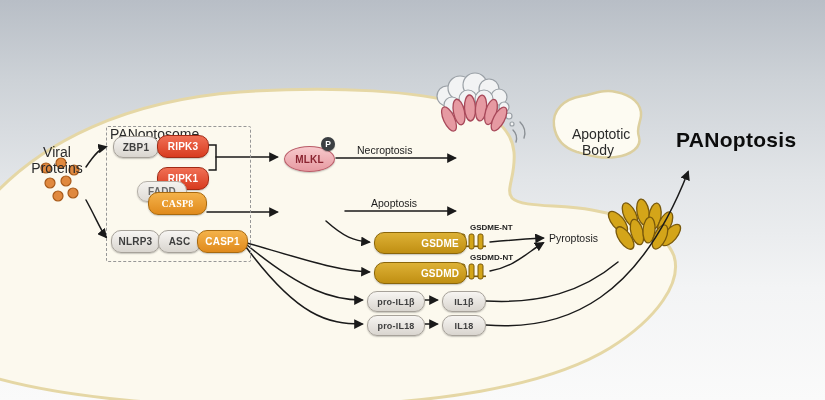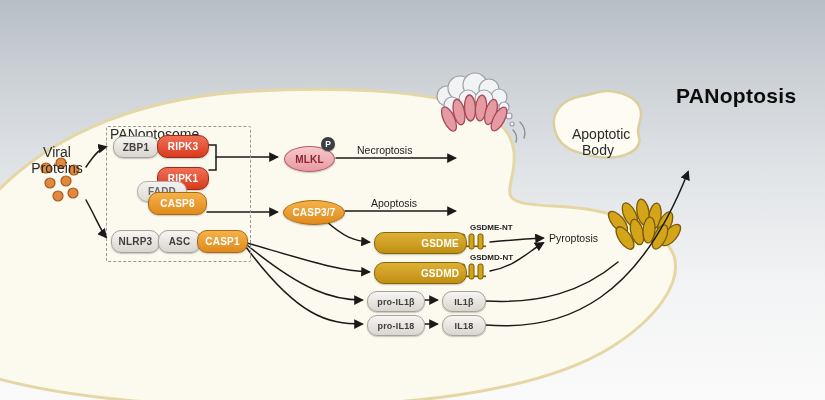--- a/index.html
+++ b/index.html
@@ -24,21 +24,21 @@
   .fs9{font-size:9px;}
   .badge{
     position:absolute;width:14px;height:14px;border-radius:50%;background:#3b3f42;color:#fff;
     font-size:8.5px;font-weight:bold;display:flex;align-items:center;justify-content:center;
     box-shadow:0 1px 1px rgba(0,0,0,.3);
   }
   .lbl{position:absolute;color:#1c1c1c;font-size:10.5px;line-height:1.15;}
   .lbl.small{font-size:14px;font-weight:normal;color:#2a2a2a;margin-top:12px;}
   .lbl.tiny{font-size:8px;font-weight:bold;color:#222;margin-left:32px;}
   .lbl.center{text-align:center;}
-  .title{position:absolute;font-size:21px;font-weight:bold;color:#0c0c0c;letter-spacing:.3px;}
+  .title{position:absolute;font-size:21px;font-weight:bold;color:#0c0c0c;letter-spacing:.3px;margin-top:44px;}
   .dashed-box{position:absolute;border:1.2px dashed #979797;border-radius:2px;}
 </style>
 </head>
 <body>
 
 <div class="stage">
 
   <svg class="layer" viewBox="0 0 825 400">
     <defs>
       <marker id="ah" viewBox="0 0 10 10" refX="8" refY="5" markerWidth="6.5" markerHeight="6.5" orient="auto-start-reverse">
@@ -163,28 +163,27 @@
   <div class="lbl" style="left:371px;top:197px;">Apoptosis</div>
   <div class="lbl" style="left:549px;top:232px;">Pyroptosis</div>
   <div class="lbl tiny" style="left:438px;top:223px;">GSDME-NT</div>
   <div class="lbl tiny" style="left:438px;top:253px;">GSDMD-NT</div>
   <div class="lbl small center" style="left:572px;top:114px;width:52px;">Apoptotic Body</div>
 
   <div class="pill gray" style="left:113px;top:136px;width:44px;height:20px;">ZBP1</div>
   <div class="pill red" style="left:157px;top:135px;width:50px;height:21px;">RIPK3</div>
   <div class="pill red" style="left:157px;top:167px;width:50px;height:21px;">RIPK1</div>
   <div class="pill pale" style="left:137px;top:181px;width:48px;height:19px;">FADD</div>
-  <div class="pill orange" style="left:148px;top:192px;width:57px;height:21px;">CASP8</div>
+  <div class="pill orange" style="left:148px;top:192px;width:57px;height:21px;font-family:Liberation Serif, serif;">CASP8</div>
   <div class="pill gray" style="left:111px;top:230px;width:47px;height:21px;">NLRP3</div>
   <div class="pill gray" style="left:158px;top:230px;width:41px;height:21px;text-align:right;">ASC</div>
   <div class="pill orange" style="left:197px;top:230px;width:49px;height:21px;">CASP1</div>
 
   <div class="pill pink ellipse" style="left:284px;top:146px;width:49px;height:24px;">MLKL</div>
   <div class="badge" style="left:321px;top:137px;">P</div>
-  <div class="pill orange ellipse" style="left:283px;top:200px;width:60px;height:23px;">CASP3/7</div>
   <div class="pill gold" style="left:374px;top:232px;width:52px;height:20px;">GSDME</div>
   <div class="pill gold" style="left:374px;top:262px;width:52px;height:20px;">GSDMD</div>
   <div class="pill gray fs9" style="left:367px;top:291px;width:56px;height:19px;">pro-IL1β</div>
   <div class="pill gray fs9" style="left:442px;top:291px;width:42px;height:19px;">IL1β</div>
   <div class="pill gray fs9" style="left:367px;top:315px;width:56px;height:19px;">pro-IL18</div>
   <div class="pill gray fs9" style="left:442px;top:315px;width:42px;height:19px;">IL18</div>
 
 </div>
 
 </body></html>

